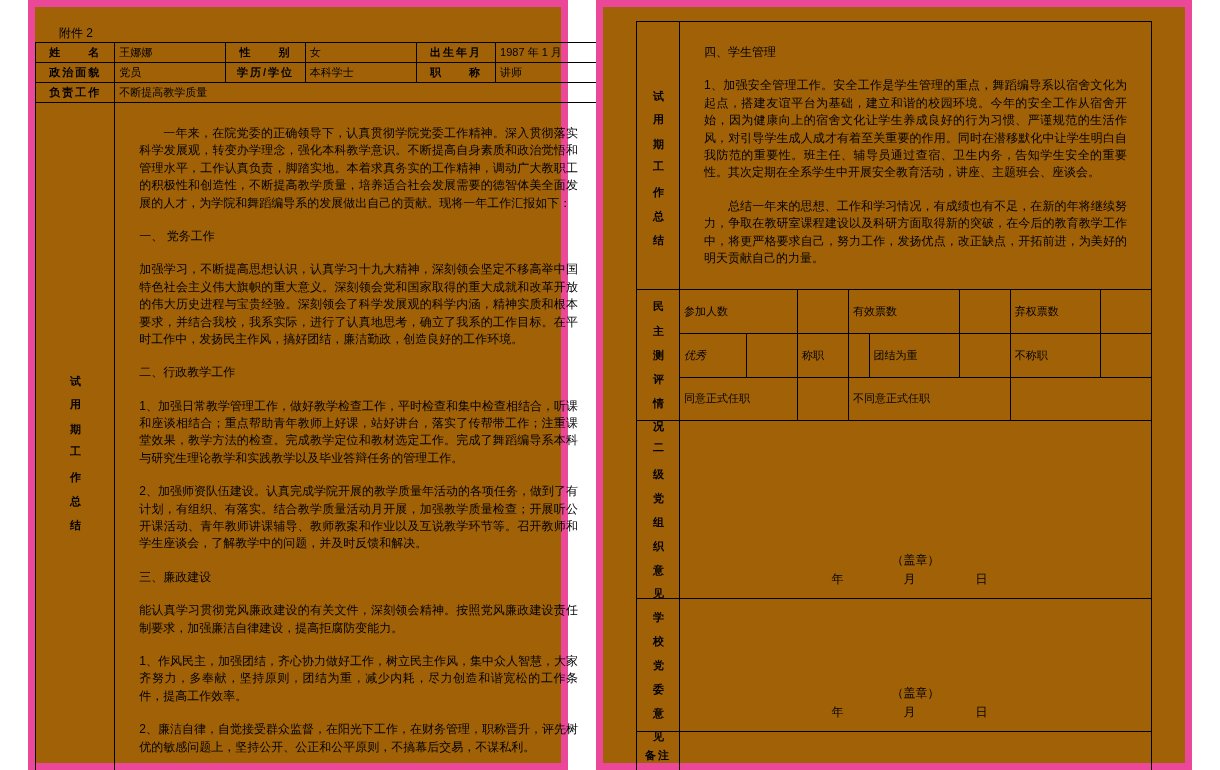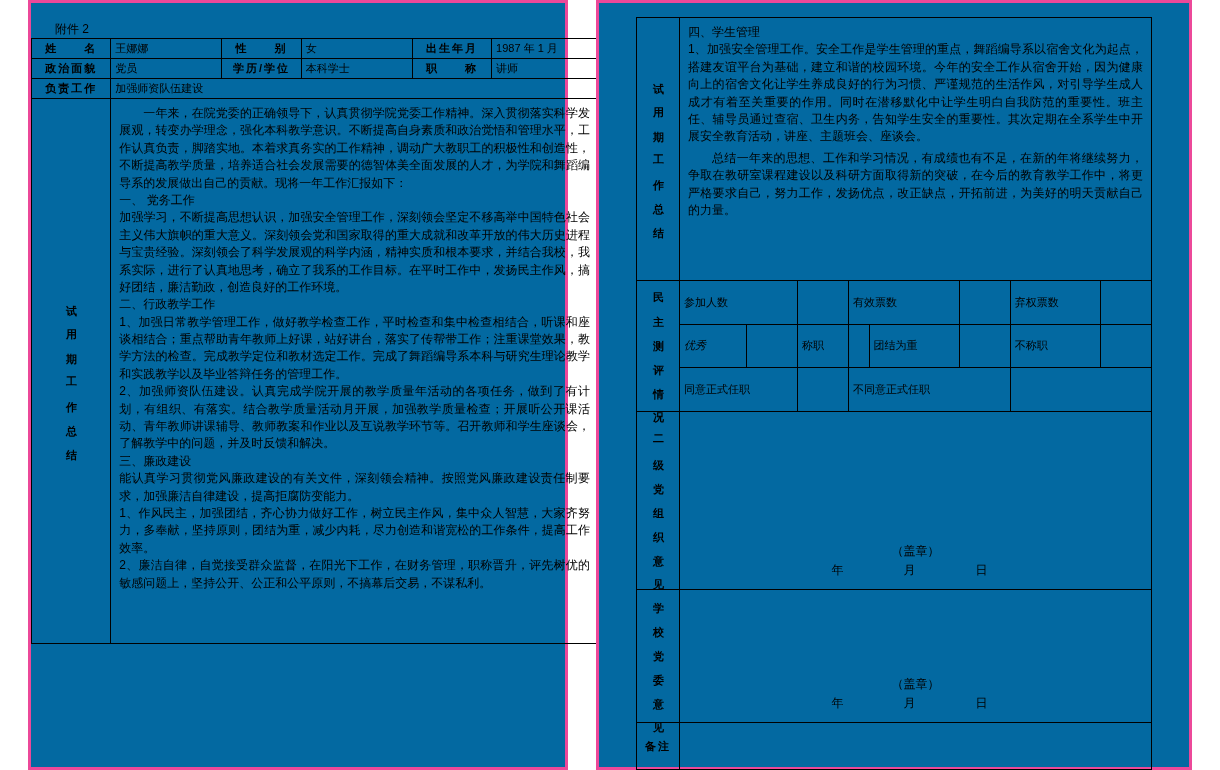--- a/index.html
+++ b/index.html
@@ -1,41 +1,41 @@
 <!DOCTYPE html>
 <html><head>
 <meta charset="utf-8">
 <style>
   html,body{margin:0;padding:0;background:#fff;}
   body{
     width:1220px;height:770px;
     font-family:"Liberation Sans","DejaVu Sans",sans-serif;
     font-size:11px;color:#000;overflow:hidden;
   }
-  .page{position:absolute;top:0;background:#0369a1;border:3px solid #ec4899;box-sizing:border-box;}
+  .page{position:absolute;top:0;background:#a16207;border:7px solid #ec4899;box-sizing:border-box;}
   #page-left{left:28px;width:540px;height:770px;}
   #page-right{left:596px;width:596px;height:770px;}
 
   .attach{font-size:12px;margin:18px 0 0 24px;}
   .doc-title{
     text-align:center;font-weight:bold;font-size:16px;
     margin:8px 0 10px 0;letter-spacing:1px;
   }
   table{border-collapse:collapse;}
   .tbl{margin:0 auto;}
   .tbl td{border:1px solid #000;padding:2px 4px;vertical-align:middle;}
   .ctr{text-align:left;margin-left:8px;}
   .lbl{text-align:center;font-weight:bold;letter-spacing:2px;white-space:nowrap;}
   .vcap{
     writing-mode:vertical-rl;text-orientation:upright;
     letter-spacing:6px;font-weight:bold;margin:0 auto;
     display:block;line-height:1.9;
   }
   .body-text{font-size:12px;line-height:1.45;text-align:justify;}
-  .body-text p{margin:0;}
+  .body-text p{margin:16px;}
   .ind{text-indent:2em;}
   .sig{font-size:12px;text-align:center;}
   .sig .line1{margin:0;}
   .sig .line2{letter-spacing:12px;margin:2px 0 0 0;}
   .blankcell{height:26px;}
 </style>
 </head>
 <body>
 
 <div class="page" id="page-left">
@@ -55,31 +55,31 @@
     <tr>
       <td class="lbl">政治面貌</td>
       <td class="ctr">党员</td>
       <td class="lbl">学历/学位</td>
       <td class="ctr">本科学士</td>
       <td class="lbl">职　　称</td>
       <td class="ctr">讲师</td>
     </tr>
     <tr>
       <td class="lbl">负责工作</td>
-      <td class="ctr" colspan="5">加强师资队伍建设</td>
+      <td class="ctr" colspan="5">不断提高教学质量</td>
     </tr>
     <tr>
       <td class="lbl" style="height:540px;vertical-align:middle;">
         <span class="vcap">试 用 期 工 作 总 结</span>
       </td>
       <td colspan="5" style="vertical-align:top;padding:6px 8px 8px 8px;">
         <div class="body-text">
           <p class="ind">一年来，在院党委的正确领导下，认真贯彻学院党委工作精神。深入贯彻落实科学发展观，转变办学理念，强化本科教学意识。不断提高自身素质和政治觉悟和管理水平，工作认真负责，脚踏实地。本着求真务实的工作精神，调动广大教职工的积极性和创造性，不断提高教学质量，培养适合社会发展需要的德智体美全面发展的人才，为学院和舞蹈编导系的发展做出自己的贡献。现将一年工作汇报如下：</p>
           <p>一、 党务工作</p>
-          <p>加强学习，不断提高思想认识，加强安全管理工作，深刻领会坚定不移高举中国特色社会主义伟大旗帜的重大意义。深刻领会党和国家取得的重大成就和改革开放的伟大历史进程与宝贵经验。深刻领会了科学发展观的科学内涵，精神实质和根本要求，并结合我校，我系实际，进行了认真地思考，确立了我系的工作目标。在平时工作中，发扬民主作风，搞好团结，廉洁勤政，创造良好的工作环境。</p>
+          <p>加强学习，不断提高思想认识，认真学习十九大精神，深刻领会坚定不移高举中国特色社会主义伟大旗帜的重大意义。深刻领会党和国家取得的重大成就和改革开放的伟大历史进程与宝贵经验。深刻领会了科学发展观的科学内涵，精神实质和根本要求，并结合我校，我系实际，进行了认真地思考，确立了我系的工作目标。在平时工作中，发扬民主作风，搞好团结，廉洁勤政，创造良好的工作环境。</p>
           <p>二、行政教学工作</p>
           <p>1、加强日常教学管理工作，做好教学检查工作，平时检查和集中检查相结合，听课和座谈相结合；重点帮助青年教师上好课，站好讲台，落实了传帮带工作；注重课堂效果，教学方法的检查。完成教学定位和教材选定工作。完成了舞蹈编导系本科与研究生理论教学和实践教学以及毕业答辩任务的管理工作。</p>
           <p>2、加强师资队伍建设。认真完成学院开展的教学质量年活动的各项任务，做到了有计划，有组织、有落实。结合教学质量活动月开展，加强教学质量检查；开展听公开课活动、青年教师讲课辅导、教师教案和作业以及互说教学环节等。召开教师和学生座谈会，了解教学中的问题，并及时反馈和解决。</p>
           <p>三、廉政建设</p>
           <p>能认真学习贯彻党风廉政建设的有关文件，深刻领会精神。按照党风廉政建设责任制要求，加强廉洁自律建设，提高拒腐防变能力。</p>
           <p>1、作风民主，加强团结，齐心协力做好工作，树立民主作风，集中众人智慧，大家齐努力，多奉献，坚持原则，团结为重，减少内耗，尽力创造和谐宽松的工作条件，提高工作效率。</p>
           <p>2、廉洁自律，自觉接受群众监督，在阳光下工作，在财务管理，职称晋升，评先树优的敏感问题上，坚持公开、公正和公平原则，不搞幕后交易，不谋私利。</p>
         </div>
       </td>
     </tr>

